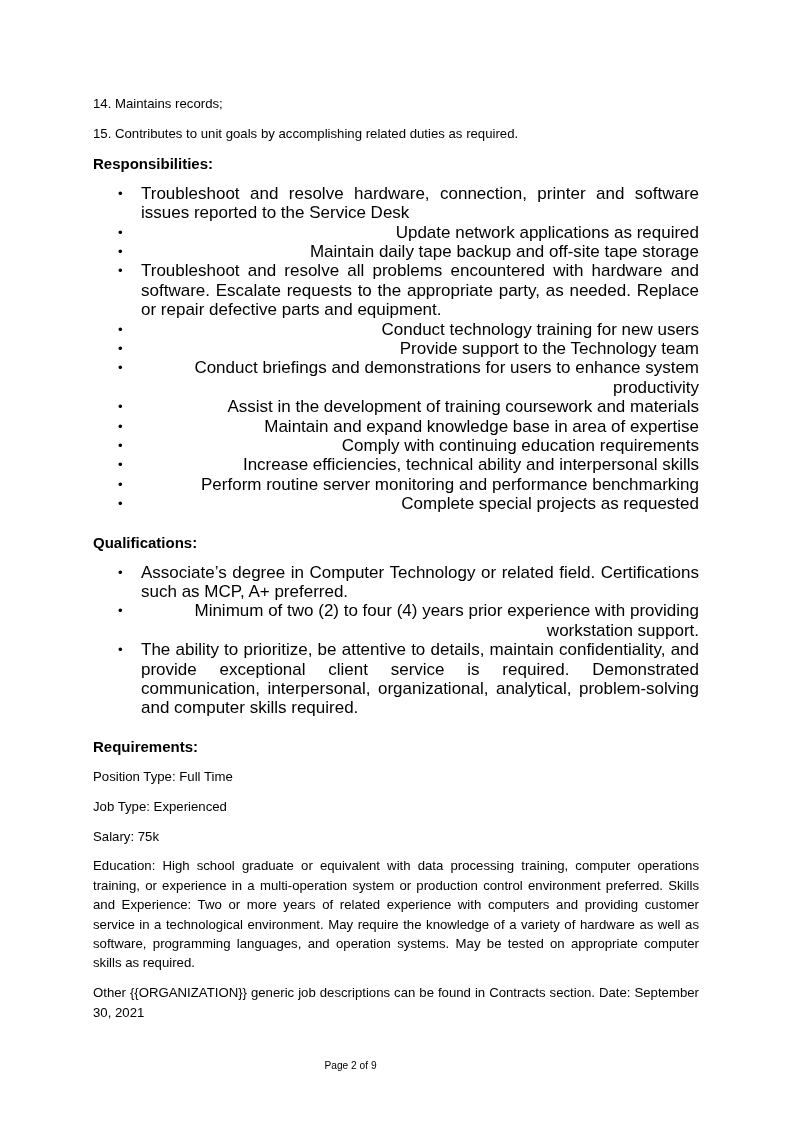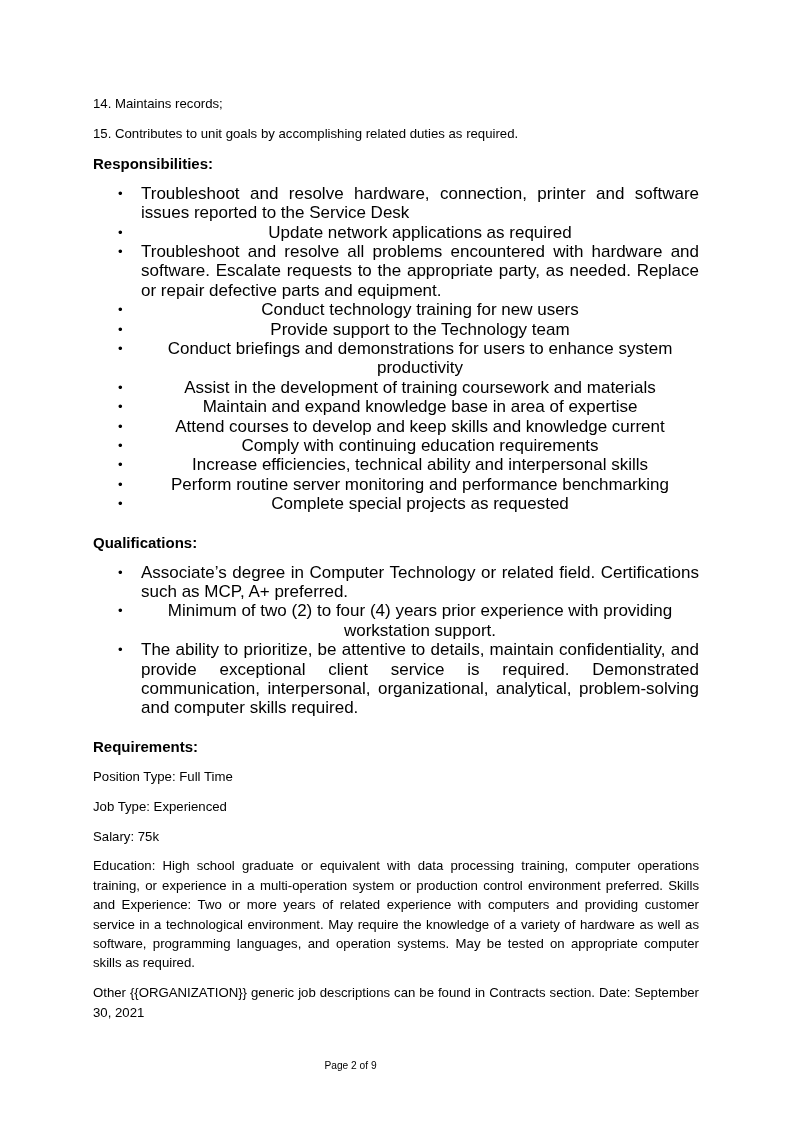--- a/index.html
+++ b/index.html
@@ -53,21 +53,21 @@
   ul.bullets > li {
     position: relative;
     padding-left: 48px;
     font-size: 17px;
     line-height: 19.4px;
     margin: 0;
     text-align: justify;
     text-justify: inter-word;
   }
   ul.bullets > li.nowrap-item {
-    text-align: center;
+    text-align: right;
   }
   ul.bullets > li::before {
     content: "\2022";
     position: absolute;
     left: 25px;
     top: 0;
     font-size: 13.2px;
     line-height: 19.4px;
   }
   .block-gap { height: 9px; }
@@ -90,27 +90,27 @@
   <div class="content">
 
     <p class="para">14. Maintains records;</p>
     <p class="para">15. Contributes to unit goals by accomplishing related duties as required.</p>
 
     <p class="heading">Responsibilities:</p>
 
     <ul class="bullets">
       <li>Troubleshoot and resolve hardware, connection, printer and software issues reported to the Service Desk</li>
       <li class="nowrap-item">Update network applications as required</li>
+      <li class="nowrap-item">Maintain daily tape backup and off-site tape storage</li>
       <li>Troubleshoot and resolve all problems encountered with hardware and software. Escalate requests to the appropriate party, as needed. Replace or repair defective parts and equipment.</li>
       <li class="nowrap-item">Conduct technology training for new users</li>
       <li class="nowrap-item">Provide support to the Technology team</li>
       <li class="nowrap-item">Conduct briefings and demonstrations for users to enhance system productivity</li>
       <li class="nowrap-item">Assist in the development of training coursework and materials</li>
       <li class="nowrap-item">Maintain and expand knowledge base in area of expertise</li>
-      <li class="nowrap-item">Attend courses to develop and keep skills and knowledge current</li>
       <li class="nowrap-item">Comply with continuing education requirements</li>
       <li class="nowrap-item">Increase efficiencies, technical ability and interpersonal skills</li>
       <li class="nowrap-item">Perform routine server monitoring and performance benchmarking</li>
       <li class="nowrap-item">Complete special projects as requested</li>
     </ul>
 
     <div class="block-gap"></div>
 
     <p class="heading">Qualifications:</p>
 

